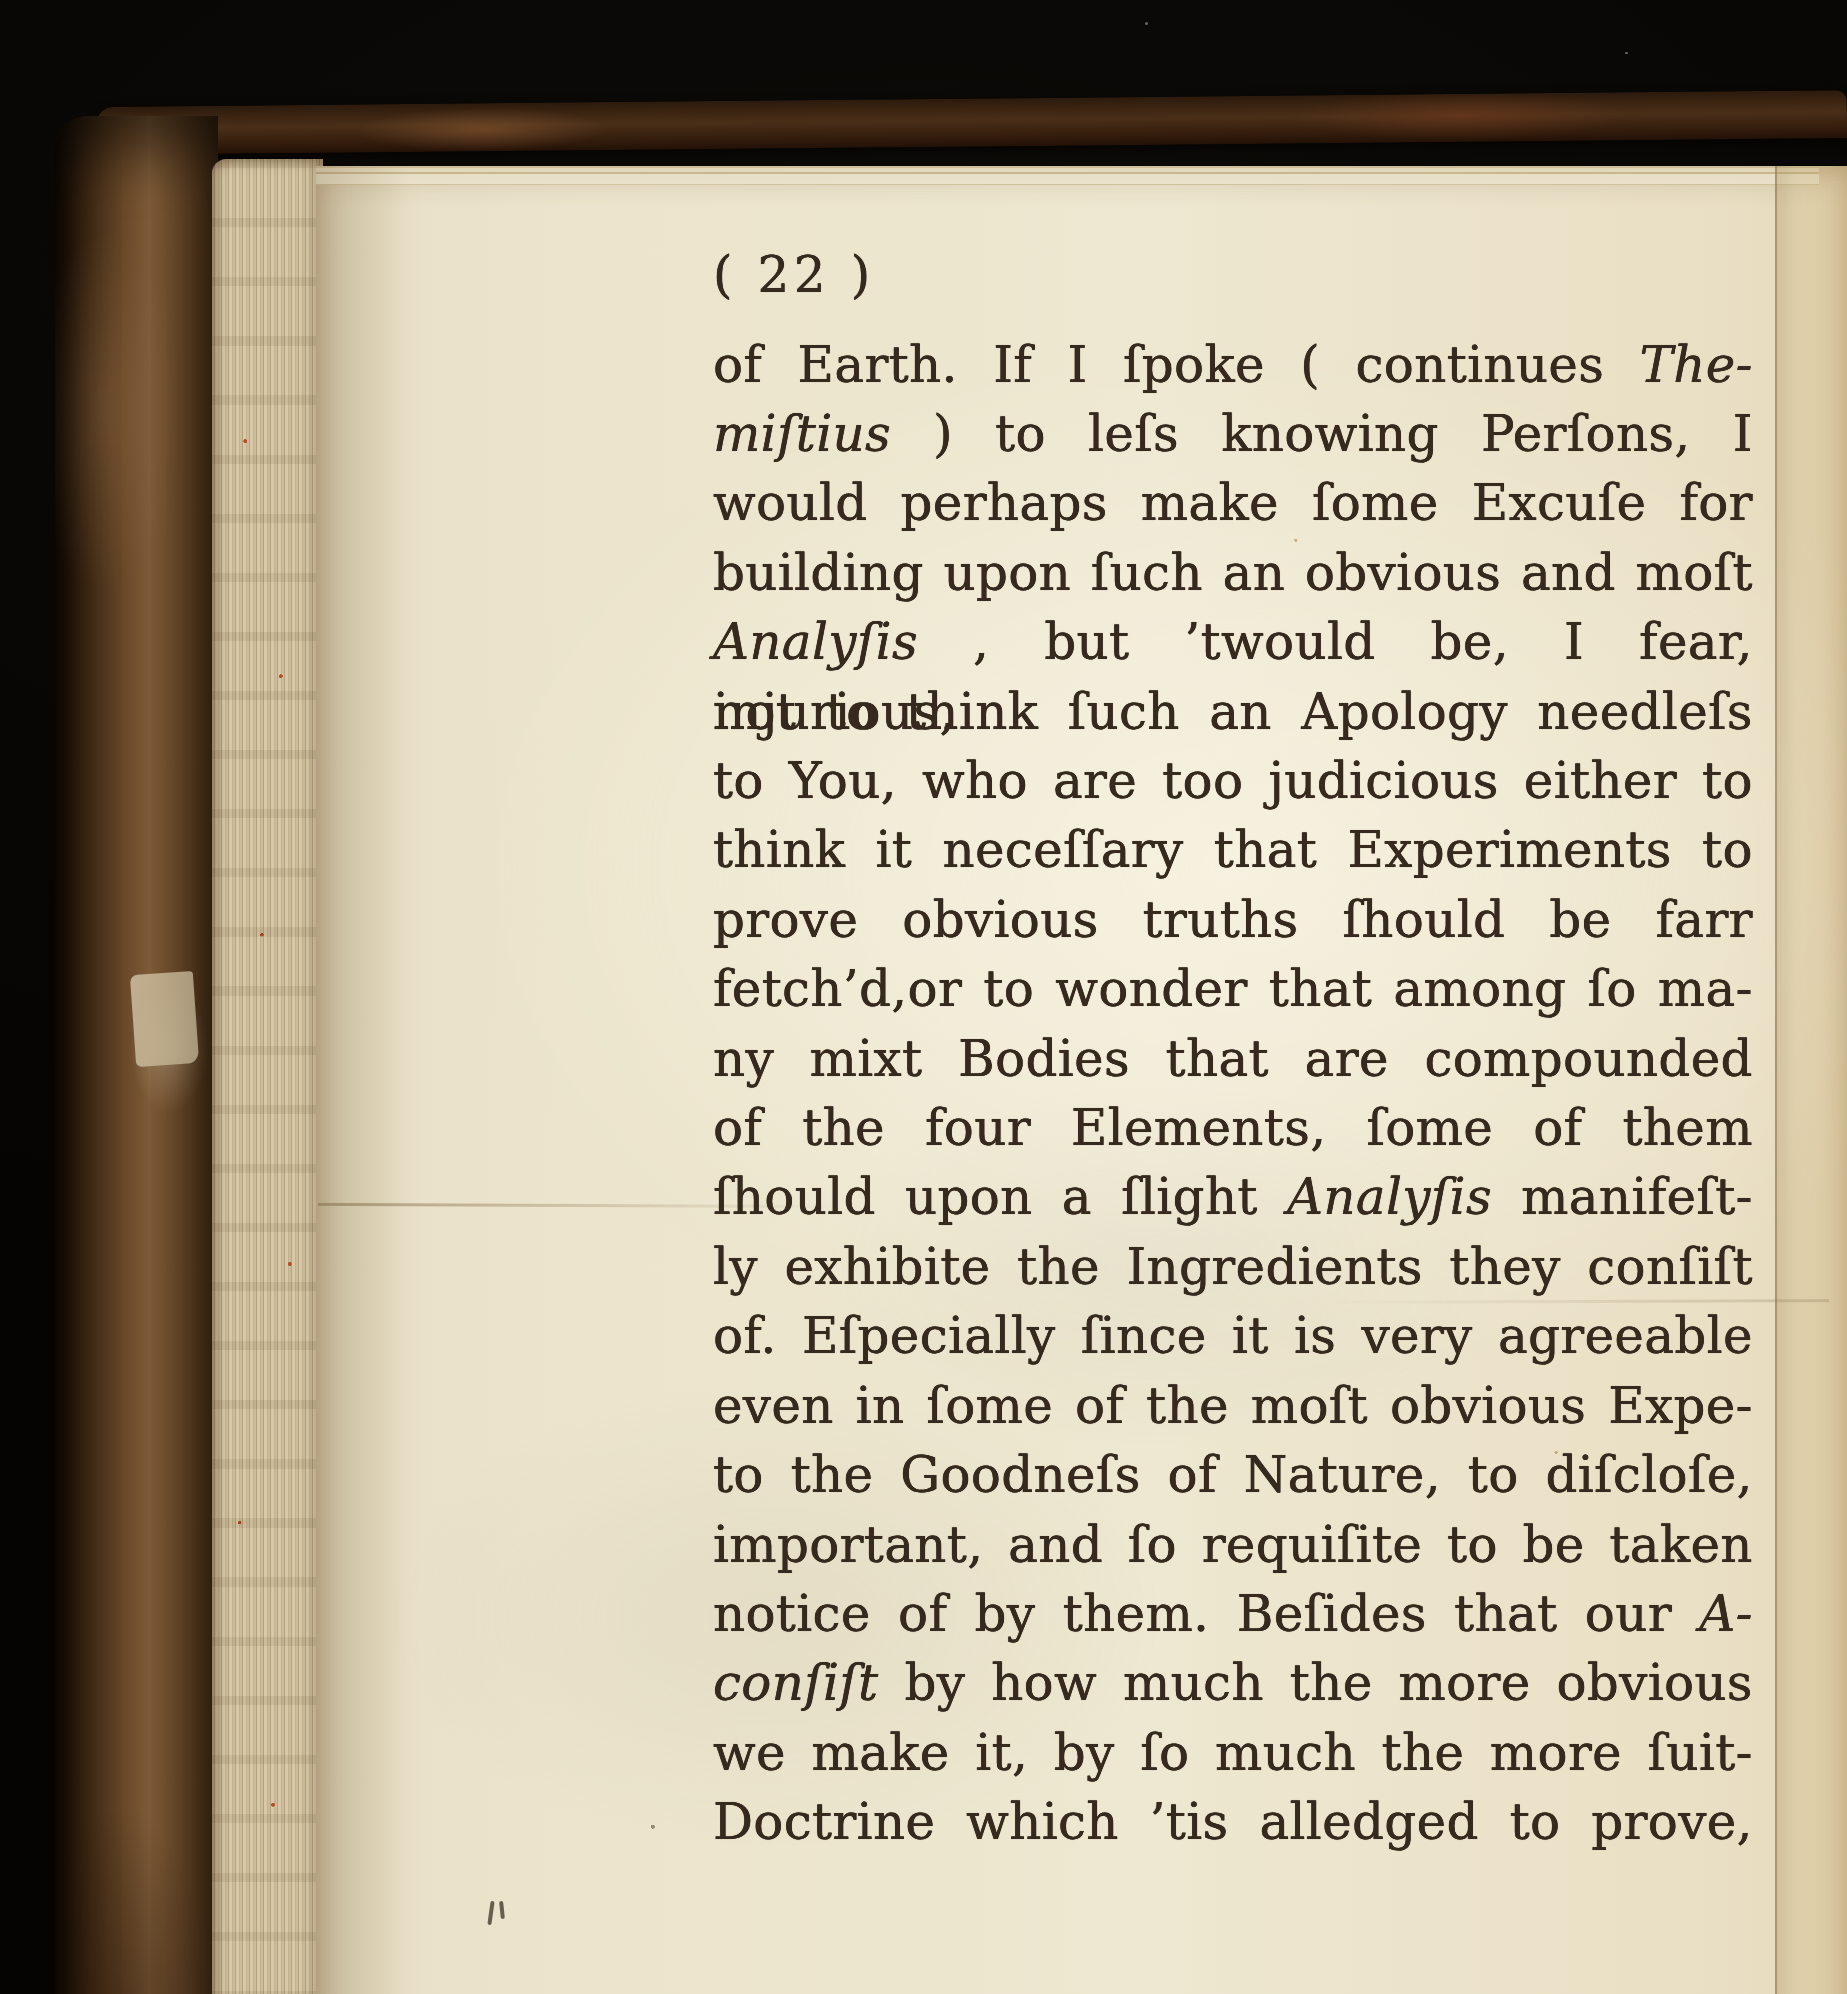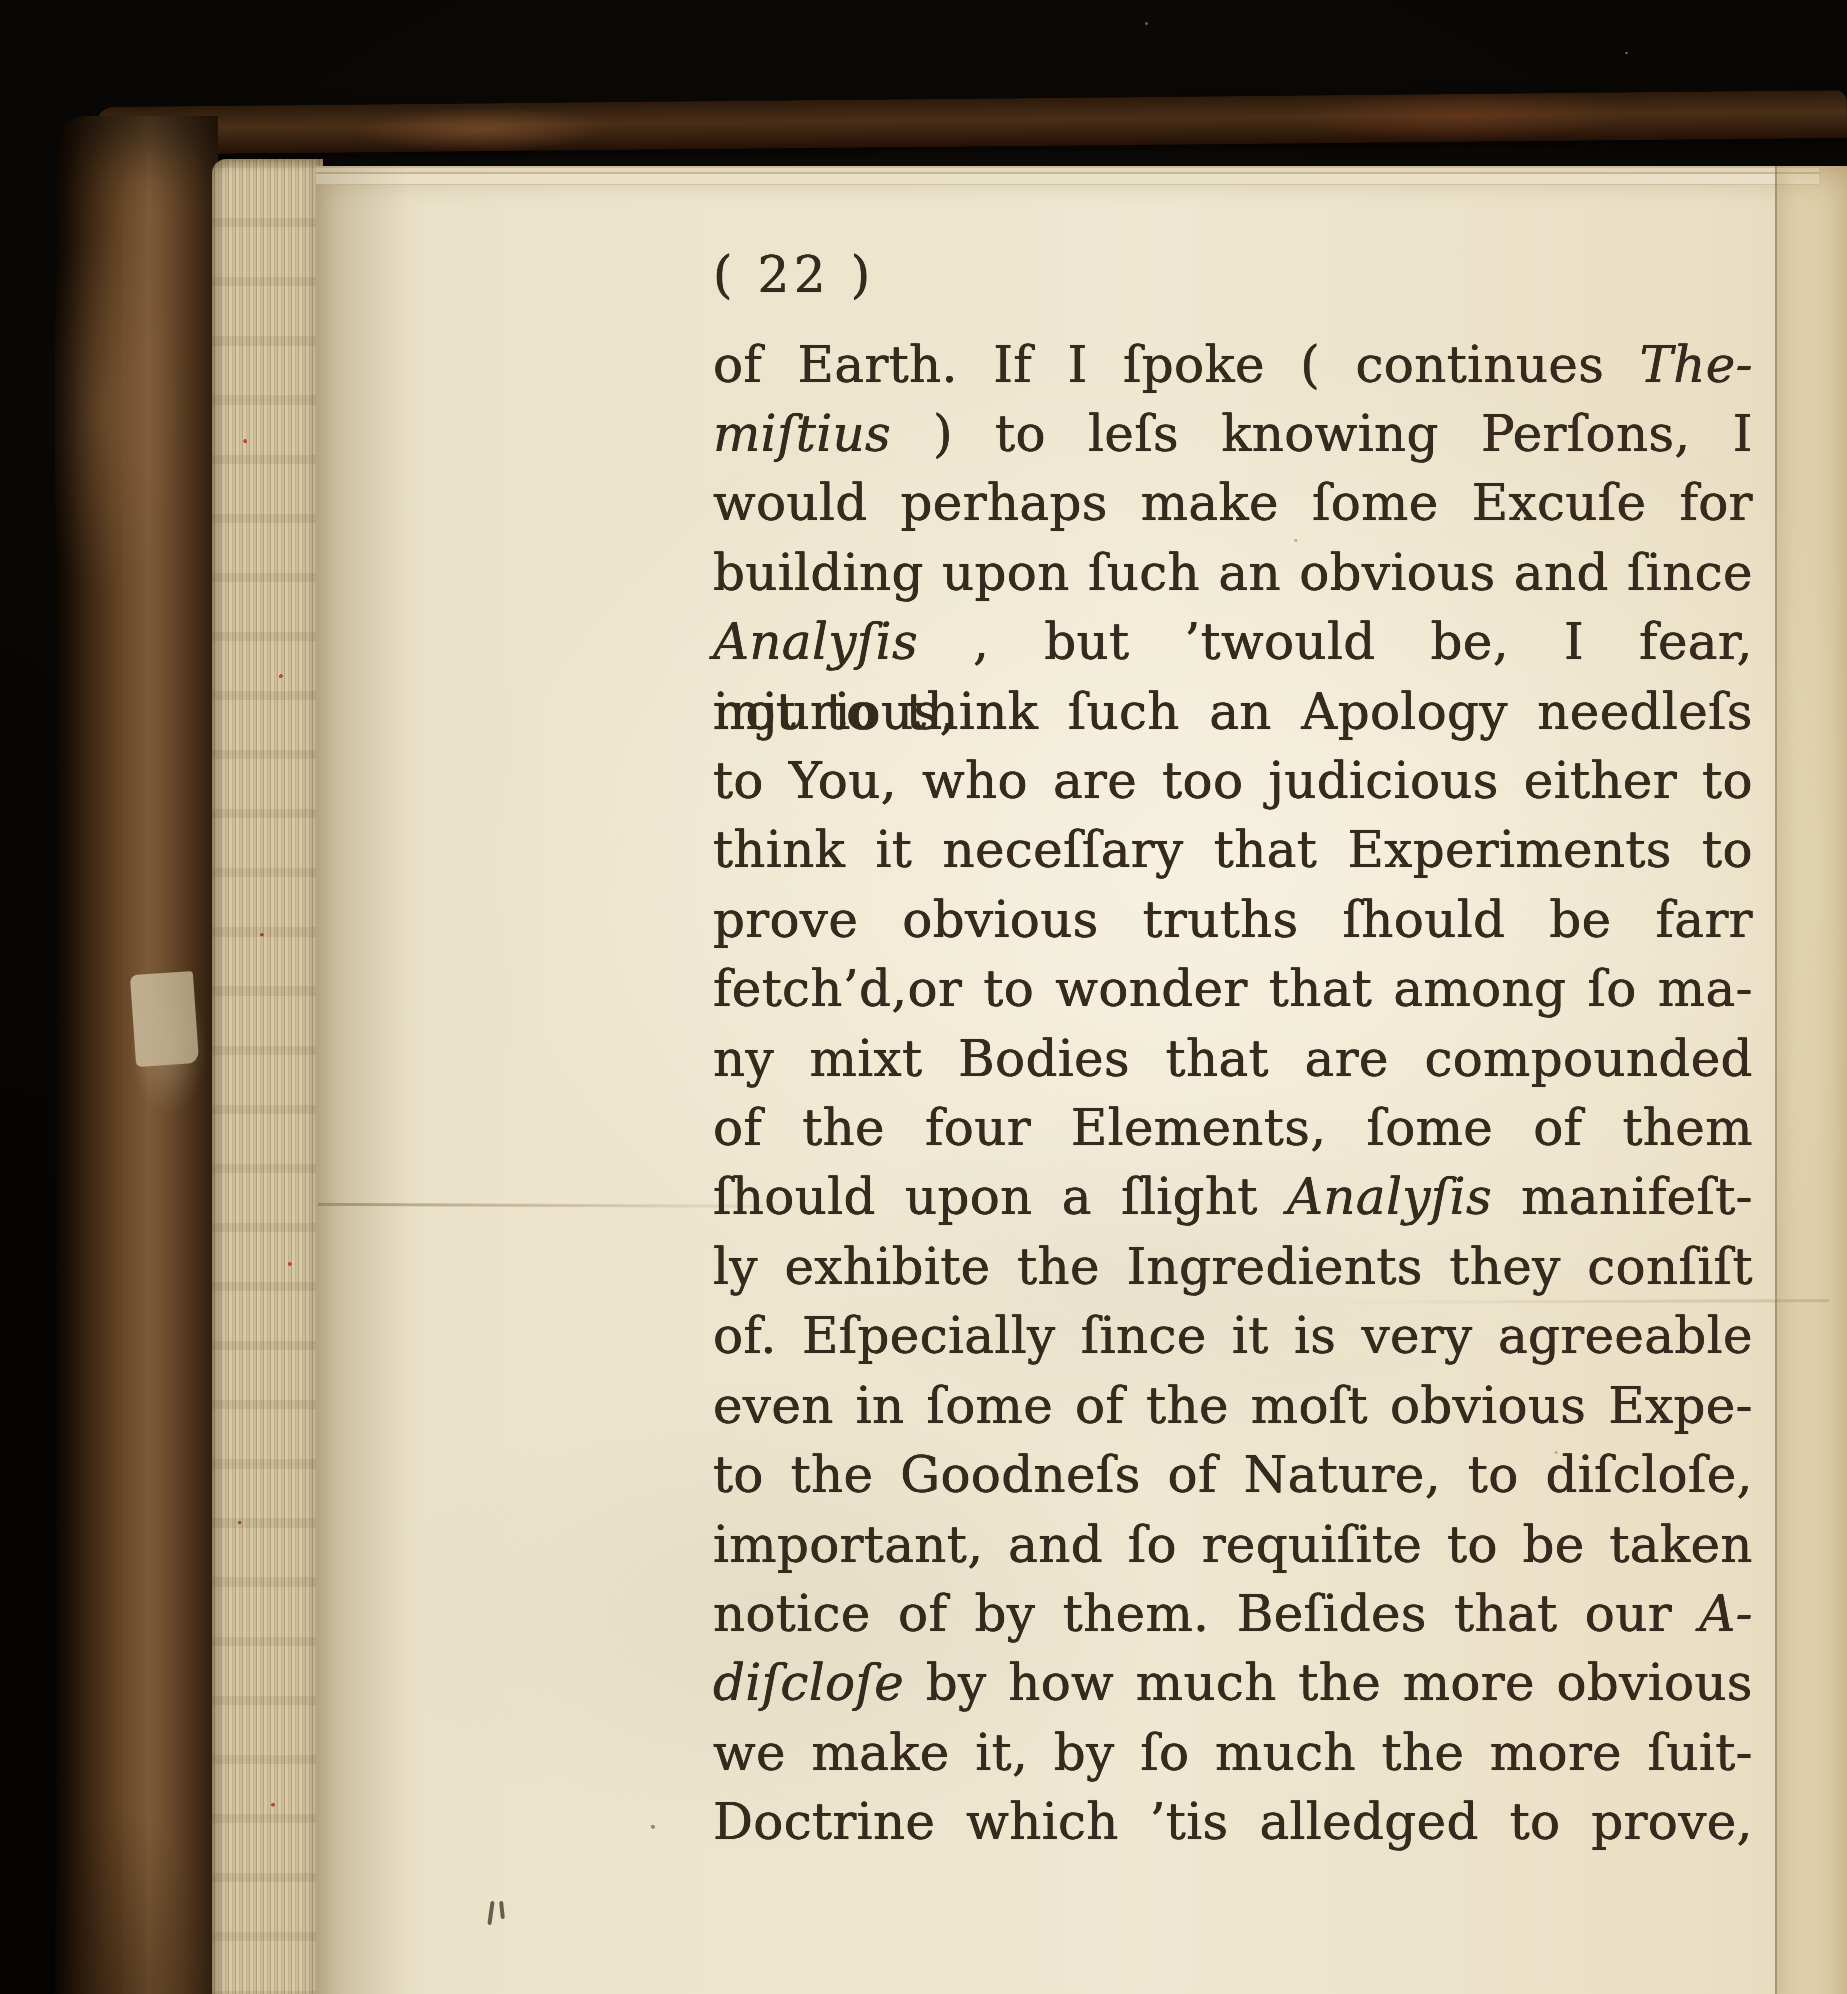--- a/index.html
+++ b/index.html
@@ -117,35 +117,35 @@
   <div class="crack crack1"></div>
   <div class="crack crack2"></div>
   <div class="smudge smudge1"></div>
 
   <div class="textcol pagenum">( 22 )</div>
 
   <div class="textcol lines">
       <div class="tline"><span>of Earth.  If I ſpoke ( continues </span><i>The-</i></div>
       <div class="tline"><i>miſtius</i><span> ) to leſs knowing Perſons, I</span></div>
       <div class="tline"><span>would perhaps make ſome Excuſe for</span></div>
-      <div class="tline"><span>building upon ſuch an obvious and ſince</span></div>
+      <div class="tline"><span>building upon ſuch an obvious and moſt</span></div>
       <div class="tline"><i>Analyſis</i><span> , but ’twould be, I fear, injurious,</span></div>
       <div class="tline"><span>not to think ſuch an Apology needleſs</span></div>
       <div class="tline"><span>to You, who are too judicious either to</span></div>
       <div class="tline"><span>think it neceſſary that Experiments to</span></div>
       <div class="tline"><span>prove obvious truths ſhould be farr</span></div>
       <div class="tline"><span>fetch’d,or to wonder that among ſo ma-</span></div>
       <div class="tline"><span>ny mixt Bodies that are compounded</span></div>
       <div class="tline"><span>of the four Elements, ſome of them</span></div>
       <div class="tline"><span>ſhould upon a ſlight </span><i>Analyſis</i><span> manifeſt-</span></div>
       <div class="tline"><span>ly exhibite the Ingredients they conſiſt</span></div>
       <div class="tline"><span>of. Eſpecially ſince it is very agreeable</span></div>
       <div class="tline"><span>even in ſome of the moſt obvious Expe-</span></div>
       <div class="tline"><span>to the Goodneſs of Nature, to diſcloſe,</span></div>
       <div class="tline"><span>important, and ſo requiſite to be taken</span></div>
       <div class="tline"><span>notice of by them.  Beſides that our </span><i>A-</i></div>
-      <div class="tline"><i>diſcloſe</i><span> by how much the more obvious</span></div>
+      <div class="tline"><i>conſiſt</i><span> by how much the more obvious</span></div>
       <div class="tline"><span>we make it, by ſo much the more ſuit-</span></div>
       <div class="tline"><span>Doctrine which ’tis alledged to prove,</span></div>
     </div>
 
 </div>
 
 
 </body></html>

